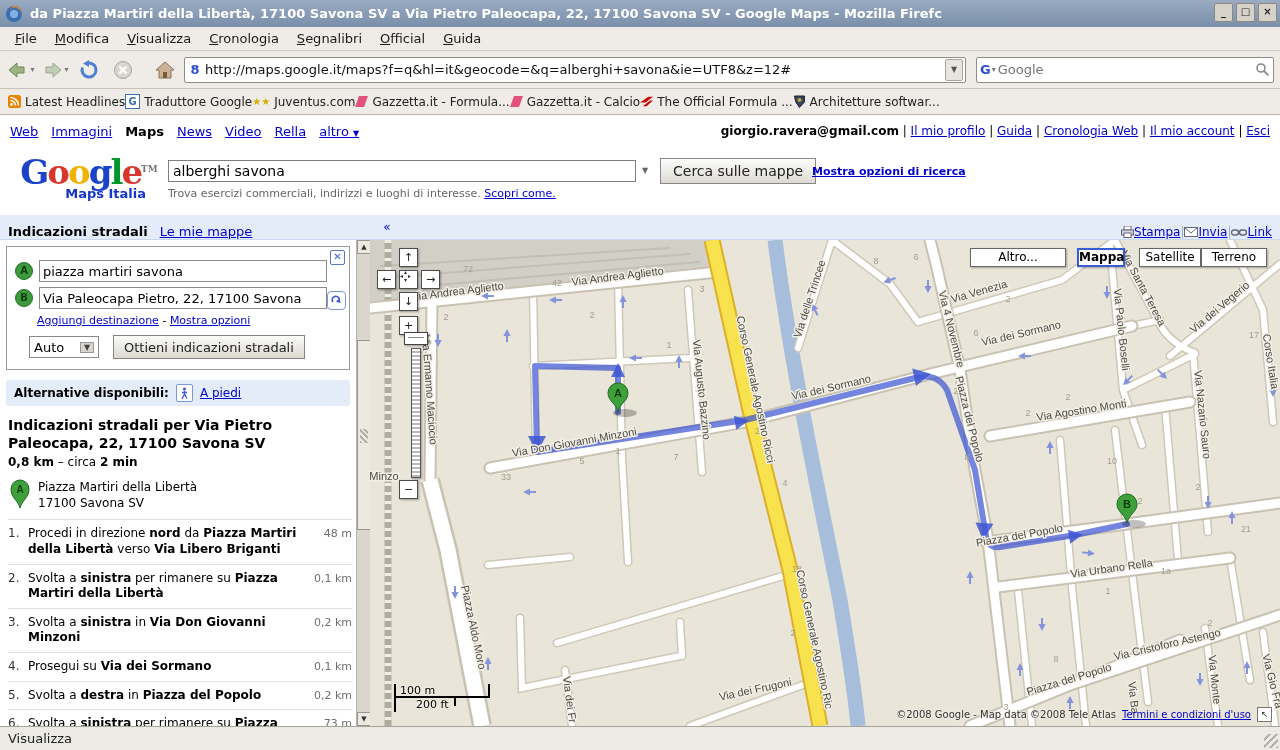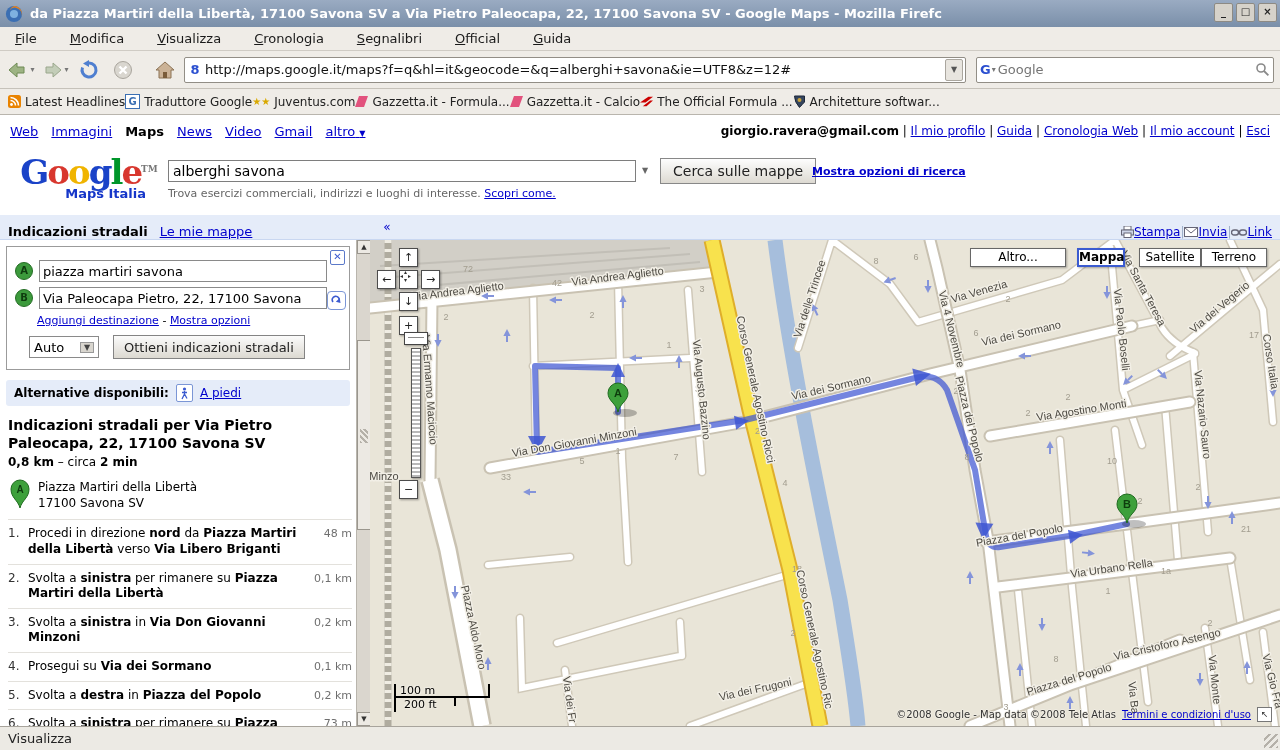--- a/index.html
+++ b/index.html
@@ -7,21 +7,21 @@
        font-family:"DejaVu Sans","Liberation Sans",sans-serif;font-size:13px;background:#ece9e3;}
   .abs{position:absolute;}
   
   .titlebar{left:0;top:0;width:1280px;height:27px;background:linear-gradient(#9aabc2,#7a8fa9);
             display:flex;align-items:center;color:#fff;font-weight:bold;white-space:nowrap;overflow:hidden;}
   .titlebar .fxicon{width:18px;height:18px;margin:0 7px 0 5px;flex:0 0 auto;}
   .win-btns{position:absolute;right:3px;top:3px;display:flex;gap:3px;}
   .win-btn{width:17px;height:17px;background:#d6d2ca;border:1px solid #8d8a84;font-size:10px;line-height:15px;
            text-align:center;color:#222;border-radius:2px;}
   .menubar{left:0;top:27px;width:1280px;height:24px;background:#efecе7;background:#efece7;border-bottom:1px solid #cfcbc4;
-           display:flex;align-items:center;padding-left:6px;box-sizing:border-box;gap:15px;}
+           display:flex;align-items:center;padding-left:6px;box-sizing:border-box;}
   .menu-item{padding:2px 9px;color:#1a1a1a;}
   .menu-item::first-letter{text-decoration:underline;}
   .navbar{left:0;top:51px;width:1280px;height:38px;background:#efece7;border-bottom:1px solid #c6c2ba;
           display:flex;align-items:center;padding:0 6px;box-sizing:border-box;gap:4px;}
   .navbtn{width:30px;height:30px;display:flex;align-items:center;justify-content:center;border-radius:3px;flex:0 0 auto;}
   .navsep{width:4px;}
   .drop{font-size:8px;color:#777;margin-left:1px;}
   .urlbox{flex:1 1 auto;height:24px;background:#fff;border:1px solid #928e86;border-radius:2px;
           display:flex;align-items:center;padding:0 2px;min-width:0;}
   .favicon{width:16px;height:16px;text-align:center;font-weight:bold;color:#2b4fd0;font-size:13px;line-height:16px;flex:0 0 auto;}
@@ -116,21 +116,21 @@
   .zthumb{position:absolute;left:34px;top:92px;width:22px;height:11px;background:#fff;border:1px solid #444;
           box-shadow:1px 1px 2px rgba(0,0,0,.35);}
   .zthumb div{margin:4px 3px;border-top:1px solid #888;}
   .mtbtn{position:absolute;top:8px;height:19px;background:#fff;border:1px solid #676767;box-sizing:border-box;
          font-size:12px;text-align:center;line-height:17px;color:#000;box-shadow:1px 1px 2px rgba(0,0,0,.3);}
   .mtbtn.active{font-weight:bold;border:2px solid #3b5bd0;line-height:15px;}
   .scalebox{position:absolute;left:24px;bottom:14px;width:110px;font-size:11px;color:#000;}
   .scalebox .m{border-bottom:2px solid #000;border-right:2px solid #000;border-left:2px solid #000;
                height:14px;padding-left:4px;box-sizing:border-box;width:96px;
                text-shadow:1px 1px 0 #f0ede4,-1px -1px 0 #f0ede4;}
-  .scalebox .f{border-left:2px solid #000;height:14px;padding-left:8px;box-sizing:border-box;width:62px;
+  .scalebox .f{border-left:2px solid #000;height:14px;padding-left:20px;box-sizing:border-box;width:62px;
                border-bottom:0;position:relative;text-shadow:1px 1px 0 #f0ede4,-1px -1px 0 #f0ede4;}
   .scalebox .f::after{content:"";position:absolute;right:0;top:0;height:8px;border-right:2px solid #000;}
   .attrib{position:absolute;right:8px;bottom:4px;display:flex;align-items:center;gap:6px;font-size:10px;color:#333;}
   .attrib .cr{text-shadow:1px 0 0 #f0ede4,-1px 0 0 #f0ede4,0 1px 0 #f0ede4,0 -1px 0 #f0ede4;}
   .attrib a{font-size:10px;}
   .fsbox{width:13px;height:13px;background:#fff;border:1px solid #777;font-size:9px;line-height:13px;text-align:center;color:#333;}
   
   .statusbar{left:0;top:726px;width:1280px;height:24px;background:#eceae4;border-top:1px solid #a8a49c;
              box-sizing:border-box;display:flex;align-items:center;padding-left:8px;font-size:13px;color:#222;}
   .grip{position:absolute;right:2px;bottom:2px;width:14px;height:14px;
@@ -256,21 +256,21 @@
     <span>Architetture softwar...</span>
   </span>
 </div>
 
 <div class="abs gbar">
   <a class="tab">Web</a>
   <a class="tab">Immagini</a>
   <span class="tab active">Maps</span>
   <a class="tab">News</a>
   <a class="tab">Video</a>
-  <a class="tab">Gmail</a>
+  <a class="tab">Rella</a>
   <a class="tab"><span>altro</span> <span style="font-size:8px;color:#0000cc;">▼</span></a>
   <span class="gbar-right">
     <b>giorgio.ravera@gmail.com</b> |
     <a>Il mio profilo</a> |
     <a>Guida</a> |
     <a>Cronologia Web</a> |
     <a>Il mio account</a> |
     <a>Esci</a>
   </span>
 </div>

